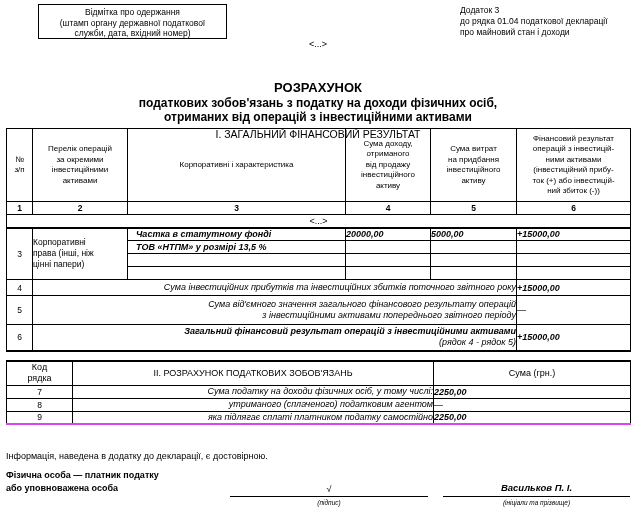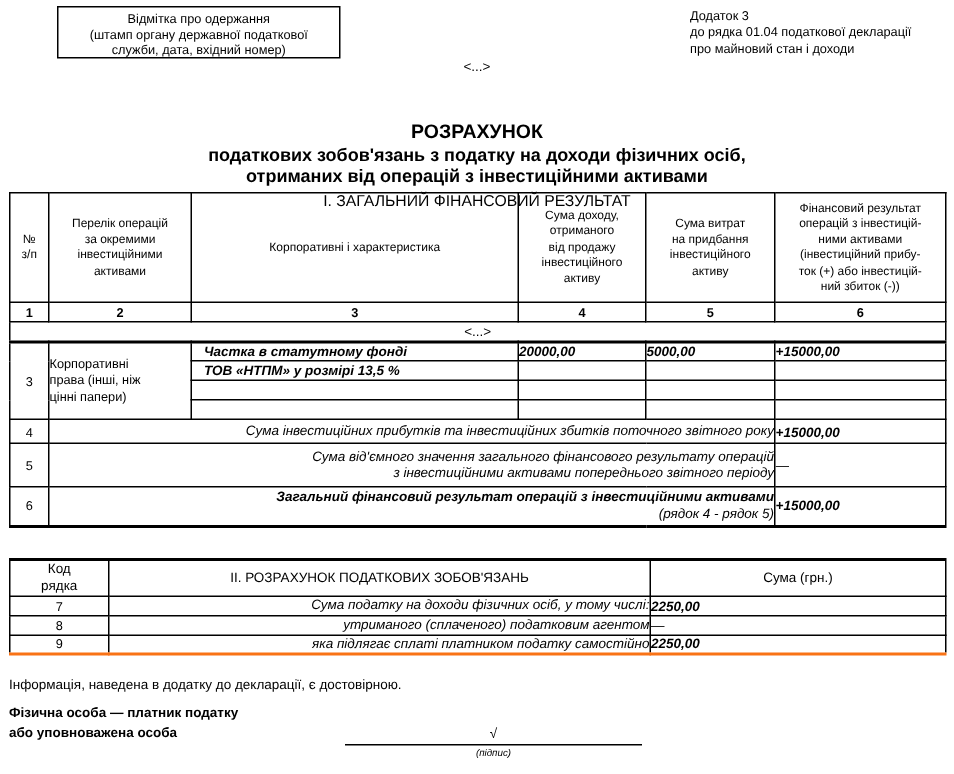--- a/index.html
+++ b/index.html
@@ -38,21 +38,21 @@
   .bi { font-weight: bold; font-style: italic; font-size: 9px; }
   .val { }
   .lbl { text-align: right; padding-left: 5px; font-size: 9px; line-height: 11px; font-style: italic; }
   .r4 td { height: 16px; }
   .r5 td { height: 29px; }
   .r6 td { height: 26px; }
   .rownum { font-size: 8.5px; text-align: center; }
   .dash { font-weight: normal; font-style: normal; font-size: 9px; }
   .lbl-bold { font-weight: bold; }
 
-  .t2 { position: absolute; left: 6px; top: 372px; width: 624px; border-top: 2px solid #000; border-bottom: 2px solid #f97316; }
+  .t2 { position: absolute; left: 6px; top: 360px; width: 624px; border-top: 2px solid #000; border-bottom: 2px solid #d946ef; }
   .t2 th { font-size: 9px; line-height: 11px; font-weight: normal; text-align: center; height: 24px; }
   .t2 .t2row td { height: 13px; }
 
   
   .assurance { position: absolute; left: 6px; top: 451px; font-size: 9px; }
   .signer-role { position: absolute; left: 6px; top: 469px; font-size: 9px; font-weight: bold; line-height: 12.5px; }
   .sig-block { position: absolute; text-align: center; }
   .sig-mid { left: 230px; top: 483px; width: 198px; }
   .sig-right { left: 443px; top: 481px; width: 187px; }
   .sig-line { border-bottom: 1px solid #000; font-size: 9px; height: 14px; line-height: 13px; }
@@ -207,14 +207,18 @@
 
   <div class="assurance">Інформація, наведена в додатку до декларації, є достовірною.</div>
   <div class="signer-role pre">Фізична особа — платник податку
 або уповноважена особа</div>
 
   <div class="sig-block sig-mid">
     <div class="sig-line">√</div>
     <div class="sig-caption">(підпис)</div>
   </div>
 
+  <div class="sig-block sig-right">
+    <div class="sig-line sig-name">Васильков П. І.</div>
+    <div class="sig-caption">(ініціали та прізвище)</div>
+  </div>
 
 </div>
 
 </body></html>

